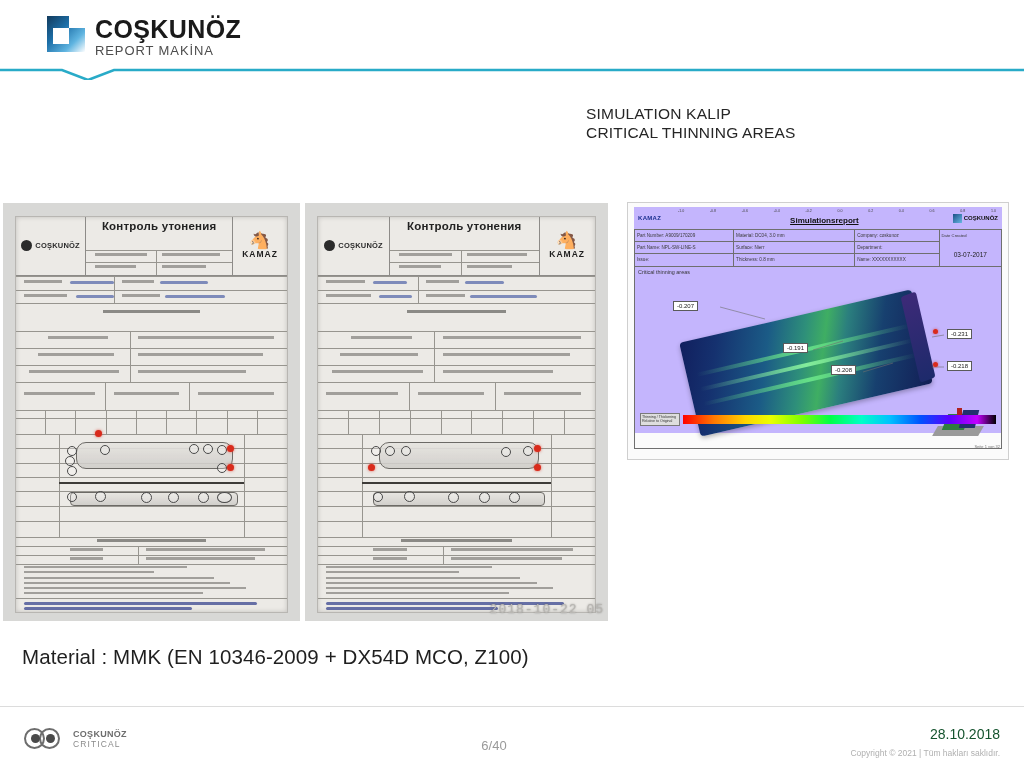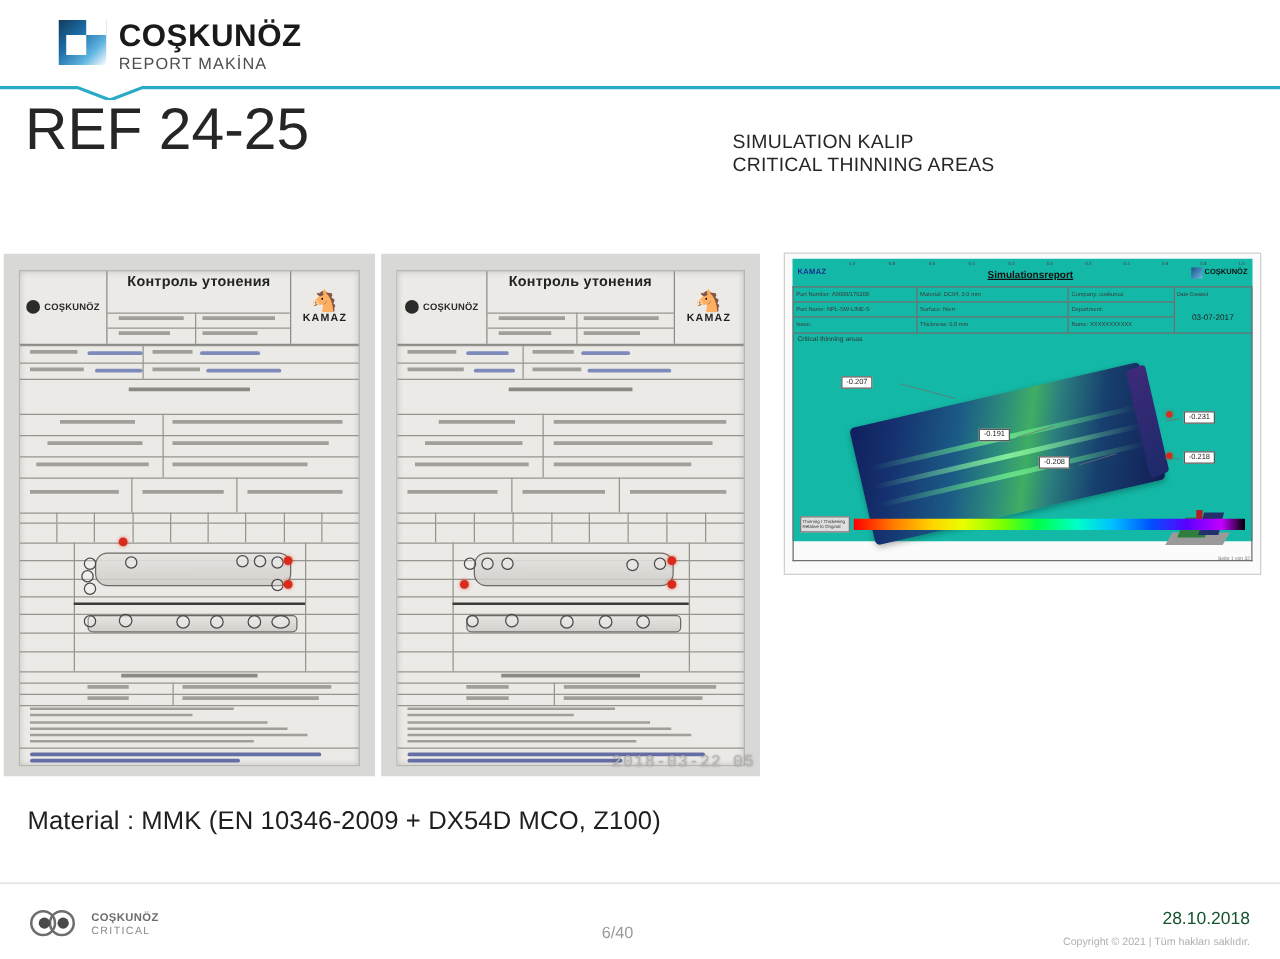--- a/index.html
+++ b/index.html
@@ -95,21 +95,21 @@
     position:absolute; right: 4px; bottom: 4px; color:#b9b7b3; font-size: 13px;
     font-family: "Liberation Mono", monospace; letter-spacing: 1px;
     text-shadow: 0 0 2px rgba(0,0,0,.35);
   }
 
   
   #sim-report {
     position: absolute; left: 627px; top: 202px; width: 382px; height: 258px;
     background: #fbfbfb; border: 1px solid #cfcfcf;
   }
-  .sim-page { position:absolute; left:6px; top:4px; right:6px; bottom: 26px; background:#14b8a6; }
+  .sim-page { position:absolute; left:6px; top:4px; right:6px; bottom: 26px; background:#c4b5fd; }
   .sim-top { display:flex; align-items:center; height: 22px; padding: 0 4px; }
   .sim-kamaz { width: 58px; font-size:6px; font-weight:bold; color:#1b2f8f; letter-spacing:.3px; }
   .sim-title-wrap { flex:1; text-align:center; }
   .sim-title { font-size: 8px; font-weight: bold; color:#111; text-decoration: underline; }
   .sim-cosk { display:flex; align-items:center; gap:2px; }
   .sim-cosk .sq { width: 9px; height:9px; background: linear-gradient(135deg,#1b4f86,#69b8e3); }
   .sim-cosk .t1 { font-size:6px; font-weight:bold; color:#111; }
   .sim-table { border-top:1px solid #6f6f6f; border-left:1px solid #6f6f6f; display:flex; }
   .sim-table .c { border-right:1px solid #6f6f6f; border-bottom:1px solid #6f6f6f; }
   .sim-table .r { height:12px; border-bottom:1px solid #6f6f6f; padding-left:2px; font-size:4.6px; color:#3a3a3a; line-height:12px; white-space:nowrap; overflow:hidden; }
@@ -191,21 +191,20 @@
     <div class="logo-text">
       <div class="logo-title">COŞKUNÖZ</div>
       <div class="logo-sub">REPORT MAKİNA</div>
     </div>
   </div>
 
   <svg class="divider" viewBox="0 0 1024 18" preserveAspectRatio="none">
     <path d="M0,8 L62,8 L88,18 L114,8 L1024,8" fill="none" stroke="#29abc8" stroke-width="2.6"></path>
   </svg>
 
-  <div class="ref-title">REF 24-25</div>
   <div class="sim-heading">
     <div>SIMULATION KALIP</div>
     <div>CRITICAL THINNING AREAS</div>
   </div>
 
   <div class="photo" id="photo-1">
     <div class="paper">
       <div class="doc-head">
         <div class="cell-l">
           <div class="mini-logo">
@@ -506,21 +505,21 @@
         <div class="typed" style="left:3%; top:15%; width:48%; height:2px;"></div>
         <div class="typed" style="left:3%; top:26%; width:70%; height:2px;"></div>
         <div class="typed" style="left:3%; top:37%; width:76%; height:2px;"></div>
         <div class="typed" style="left:3%; top:48%; width:82%; height:2px;"></div>
         <div class="typed" style="left:3%; top:59%; width:66%; height:2px;"></div>
         <div class="gridline-h" style="top:72%"></div>
         <div class="blue-ink" style="left:3%; top:80%; width:86%; height:3px; background:rgba(30,45,130,.65)"></div>
         <div class="blue-ink" style="left:3%; top:90%; width:62%; height:3px; background:rgba(30,45,130,.65)"></div>
       </div>
     </div>
-    <div class="timestamp">2018-03-22 05</div>
+    <div class="timestamp">2018-10-22 05</div>
   </div>
 
   <div id="sim-report">
     <div class="sim-page">
 
       <div class="sim-top">
         <div class="sim-kamaz">KAMAZ</div>
         <div class="sim-title-wrap">
           <span class="sim-title">Simulationsreport</span>
         </div>

